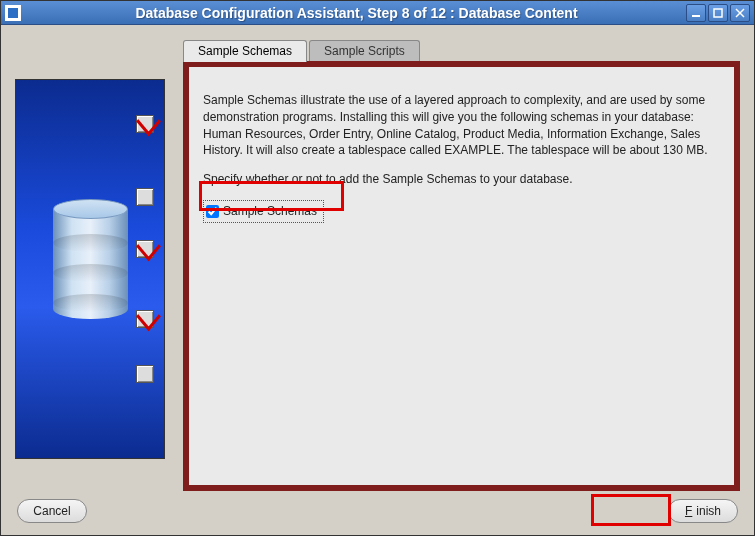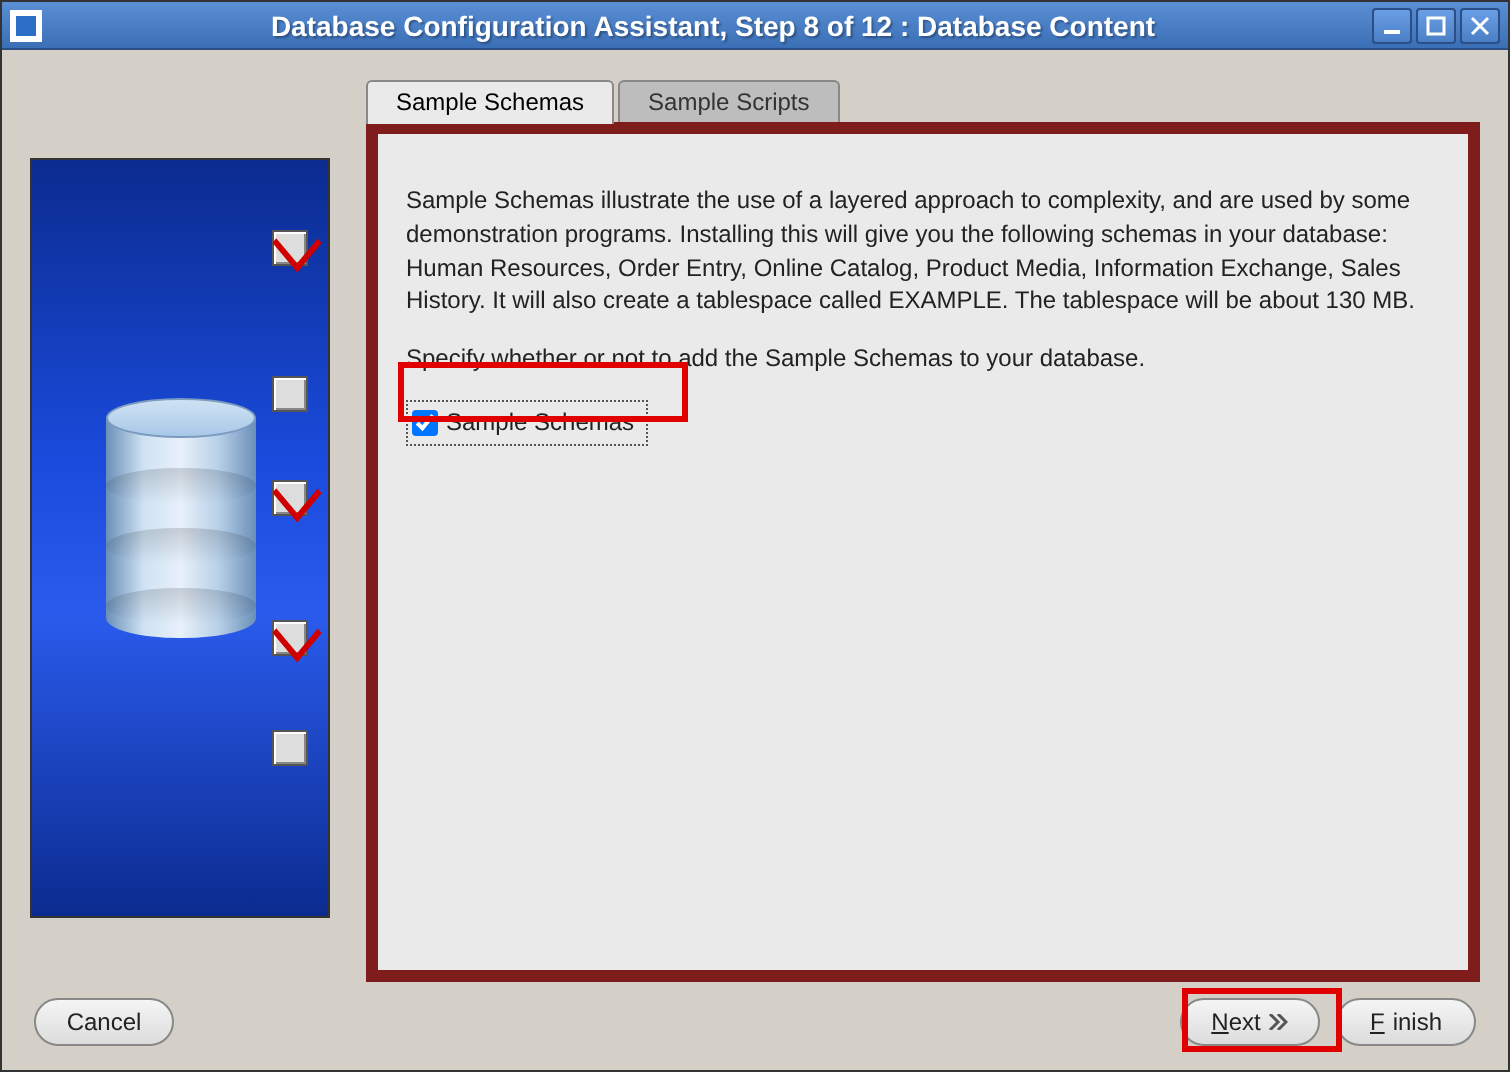--- a/index.html
+++ b/index.html
@@ -276,28 +276,19 @@
       </div>
 
     </div>
 
     <div class="button-row">
       <button class="btn">
           <span>Cancel</span>
         </button>
       <div class="spacer"></div>
       <button class="btn">
-        <span><span class="u">N</span><span>ext</span></span>
-        <span>
-          <svg width="10" height="8" viewBox="0 0 10 8">
-              <polyline points="1,0 5,4 1,8" fill="none" stroke="#555" stroke-width="1.5"></polyline>
-              <polyline points="5,0 9,4 5,8" fill="none" stroke="#555" stroke-width="1.5"></polyline>
-            </svg>
-        </span>
-      </button>
-      <button class="btn">
           <span class="u">F</span>
           <span>inish</span>
         </button>
       <div class="hl-next"></div>
     </div>
   </div>
 </div>
 
 </body></html>

